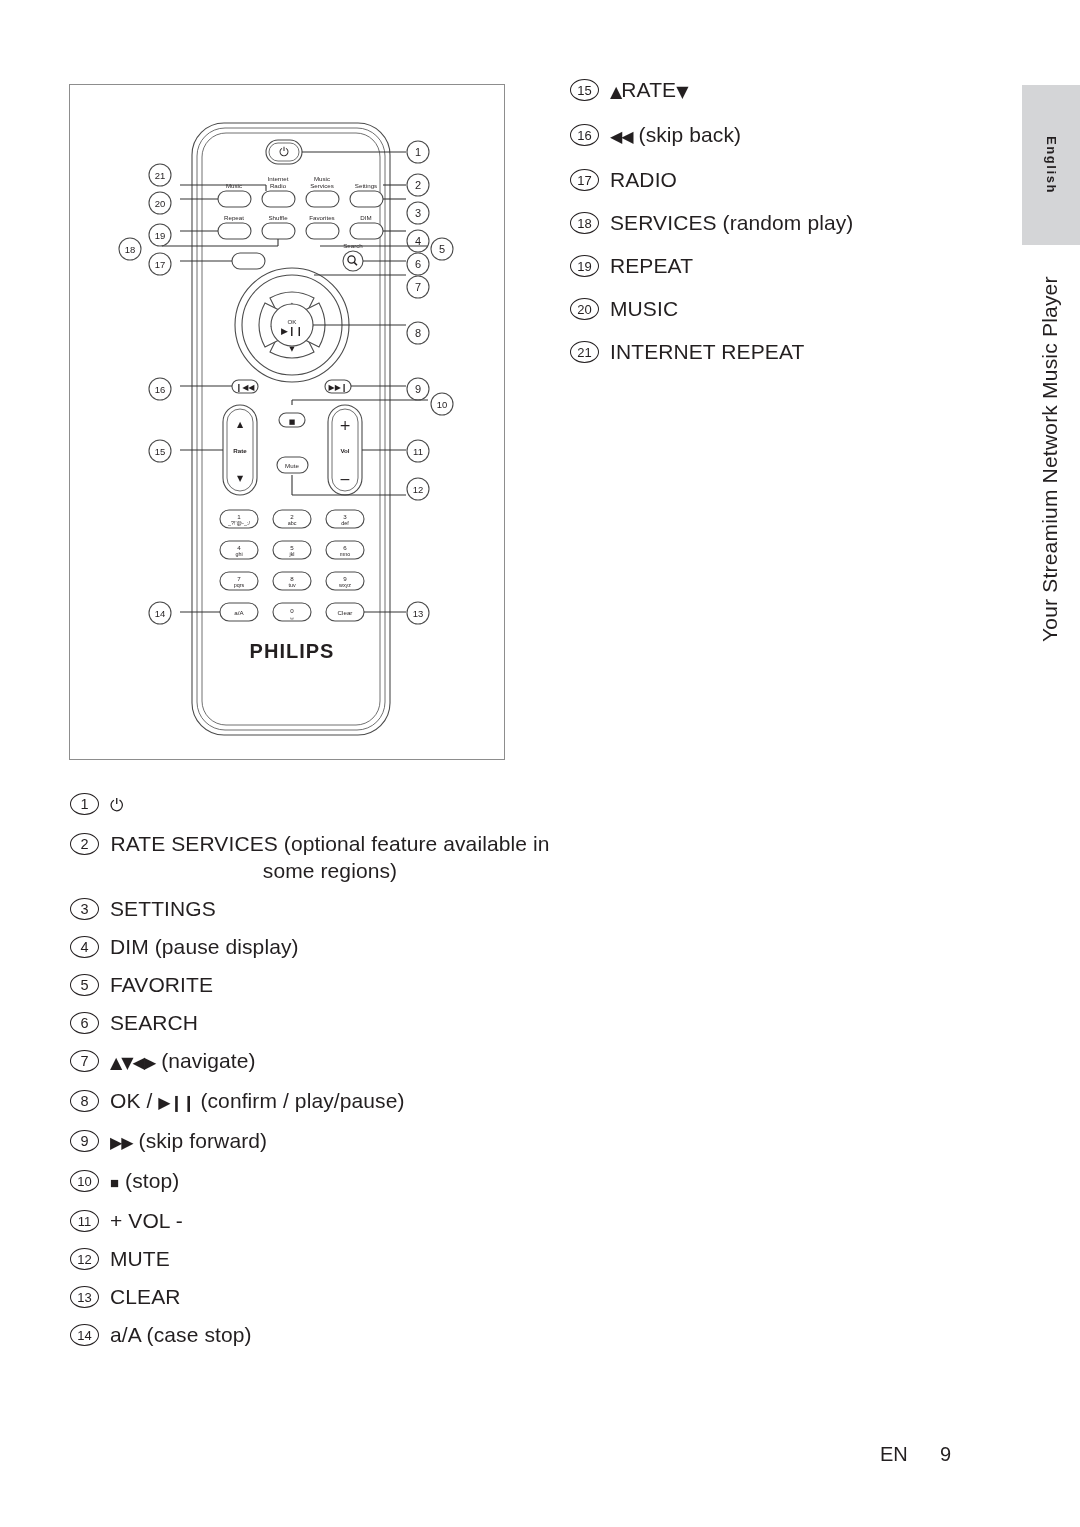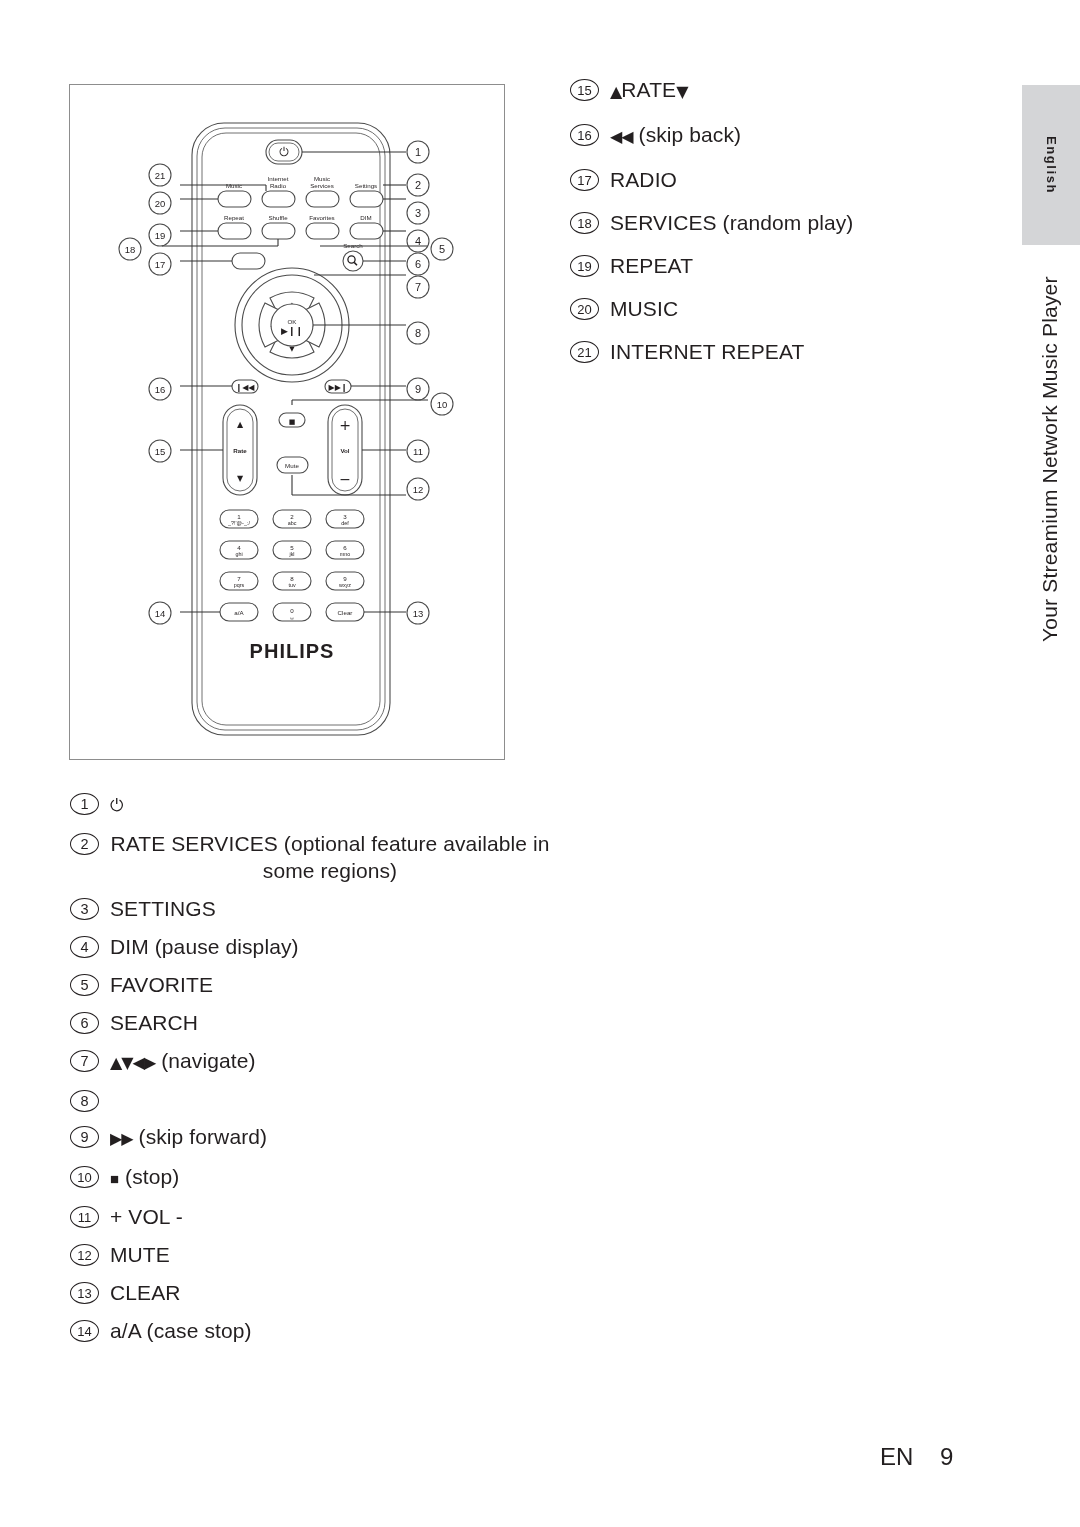--- a/index.html
+++ b/index.html
@@ -124,21 +124,21 @@
     font-size: 17px;
   }
 
   
   #footer {
     position: absolute;
     left: 880px;
     top: 1443px;
     width: 160px;
     display: flex;
-    font-size: 24px;
+    font-size: 20px;
     color: #231f20;
   }
   #footer-lang { width: 60px; text-align: left; }
   #footer-page { width: 60px; text-align: left; }
 </style>
 </head>
 <body>
 
 <div id="lang-tab">
   <span id="lang-tab-label">English</span>
@@ -494,20 +494,21 @@
     <div class="legend-item" style="margin-bottom: 11px;">
       <span class="legend-num">6</span>
       <span class="legend-text">SEARCH</span>
     </div>
     <div class="legend-item" style="margin-bottom: 11px;">
       <span class="legend-num">7</span>
       <span class="legend-text"><span class="glyph">▲▼◀▶</span> (navigate)</span>
     </div>
     <div class="legend-item" style="margin-bottom: 11px;">
       <span class="legend-num">8</span>
+      <span class="legend-text">OK / <span class="glyph">▶❙❙</span> (confirm / play/pause)</span>
     </div>
     <div class="legend-item" style="margin-bottom: 11px;">
       <span class="legend-num">9</span>
       <span class="legend-text"><span class="glyph">▶▶</span> (skip forward)</span>
     </div>
     <div class="legend-item" style="margin-bottom: 11px;">
       <span class="legend-num" style="font-size: 13px;">10</span>
       <span class="legend-text"><span class="glyph-sq">■</span> (stop)</span>
     </div>
     <div class="legend-item" style="margin-bottom: 11px;">

